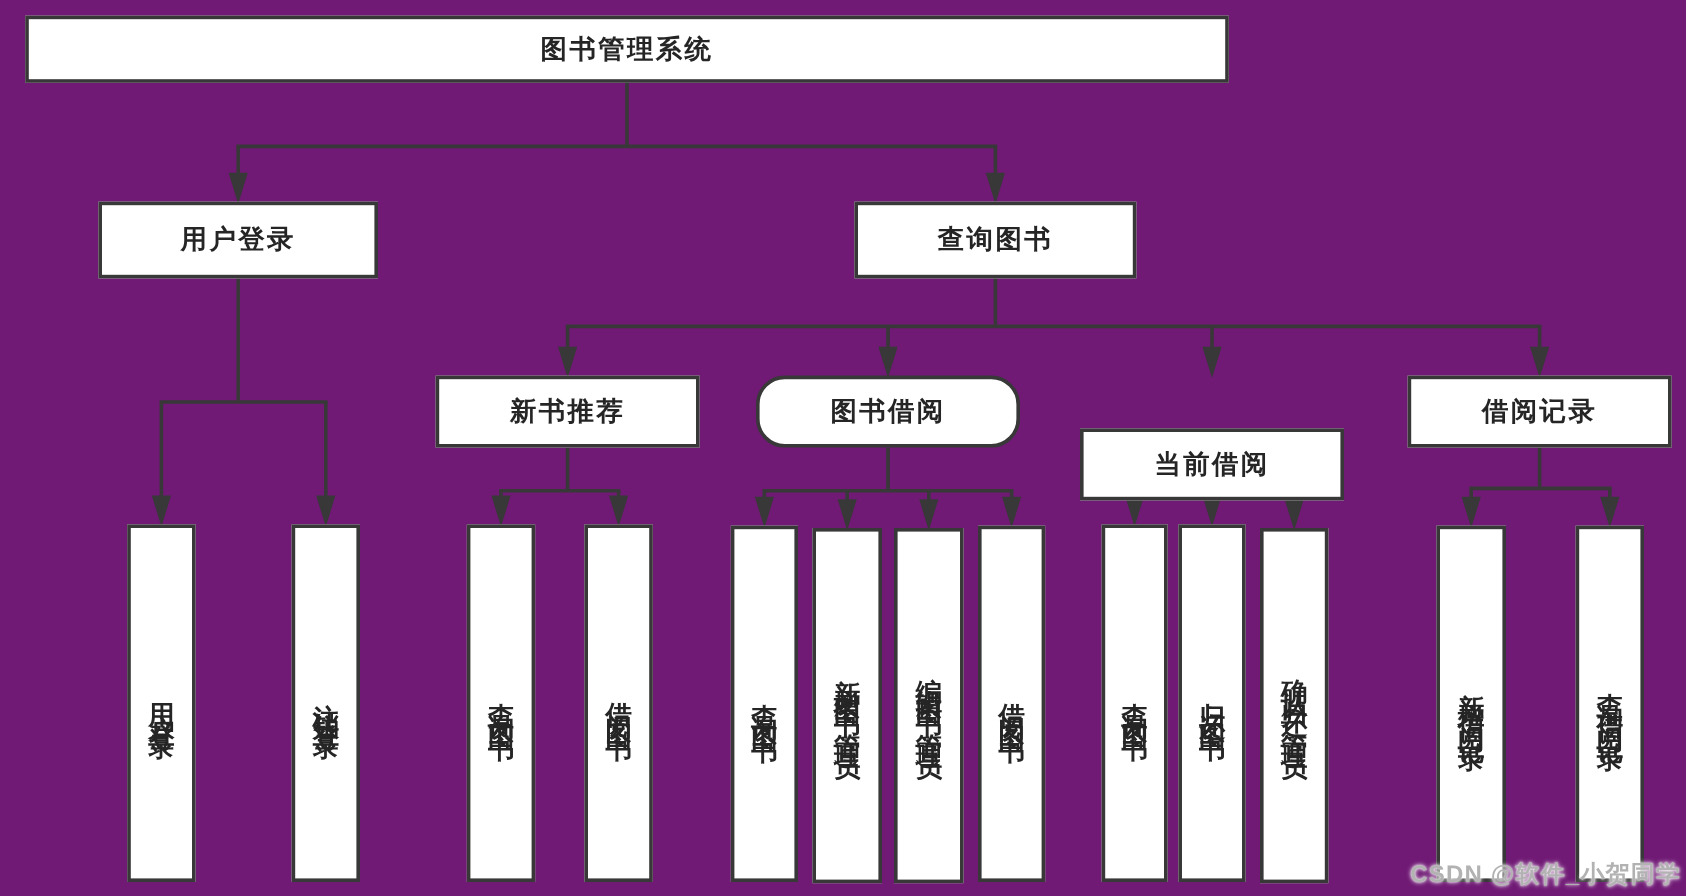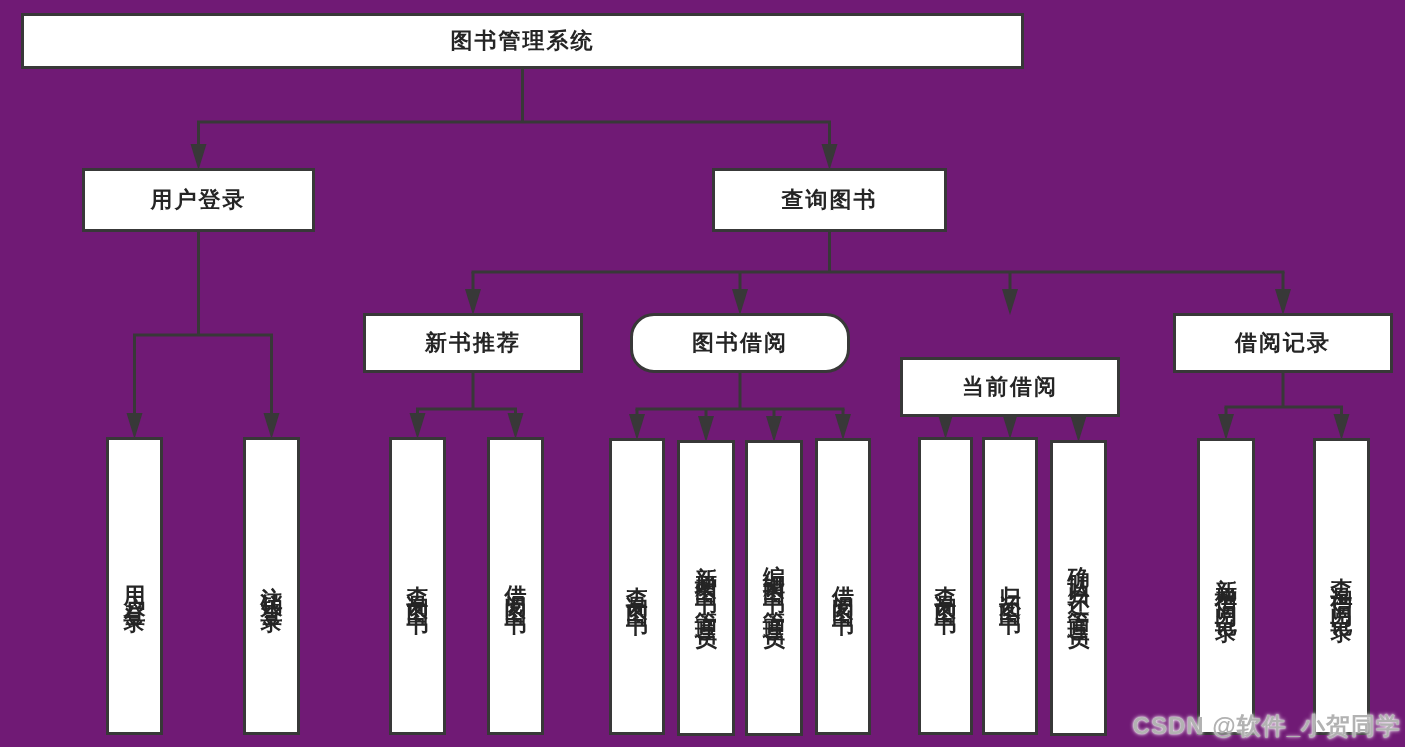--- a/index.html
+++ b/index.html
@@ -45,21 +45,21 @@
     text-orientation: mixed;
     letter-spacing: 9px;
     white-space: normal;
     line-height: 1.1;
   }
   #watermark {
     position: absolute;
     right: 4px;
     bottom: 5px;
     z-index: 3;
-    font-size: 24px;
+    font-size: 20px;
     color: #b2b2b2;
     letter-spacing: 1px;
     text-shadow: 0 0 2px #ffffff, 0 0 4px #ffffff;
     pointer-events: none;
   }
 </style>
 </head>
 <body>
 
 <div id="canvas">

